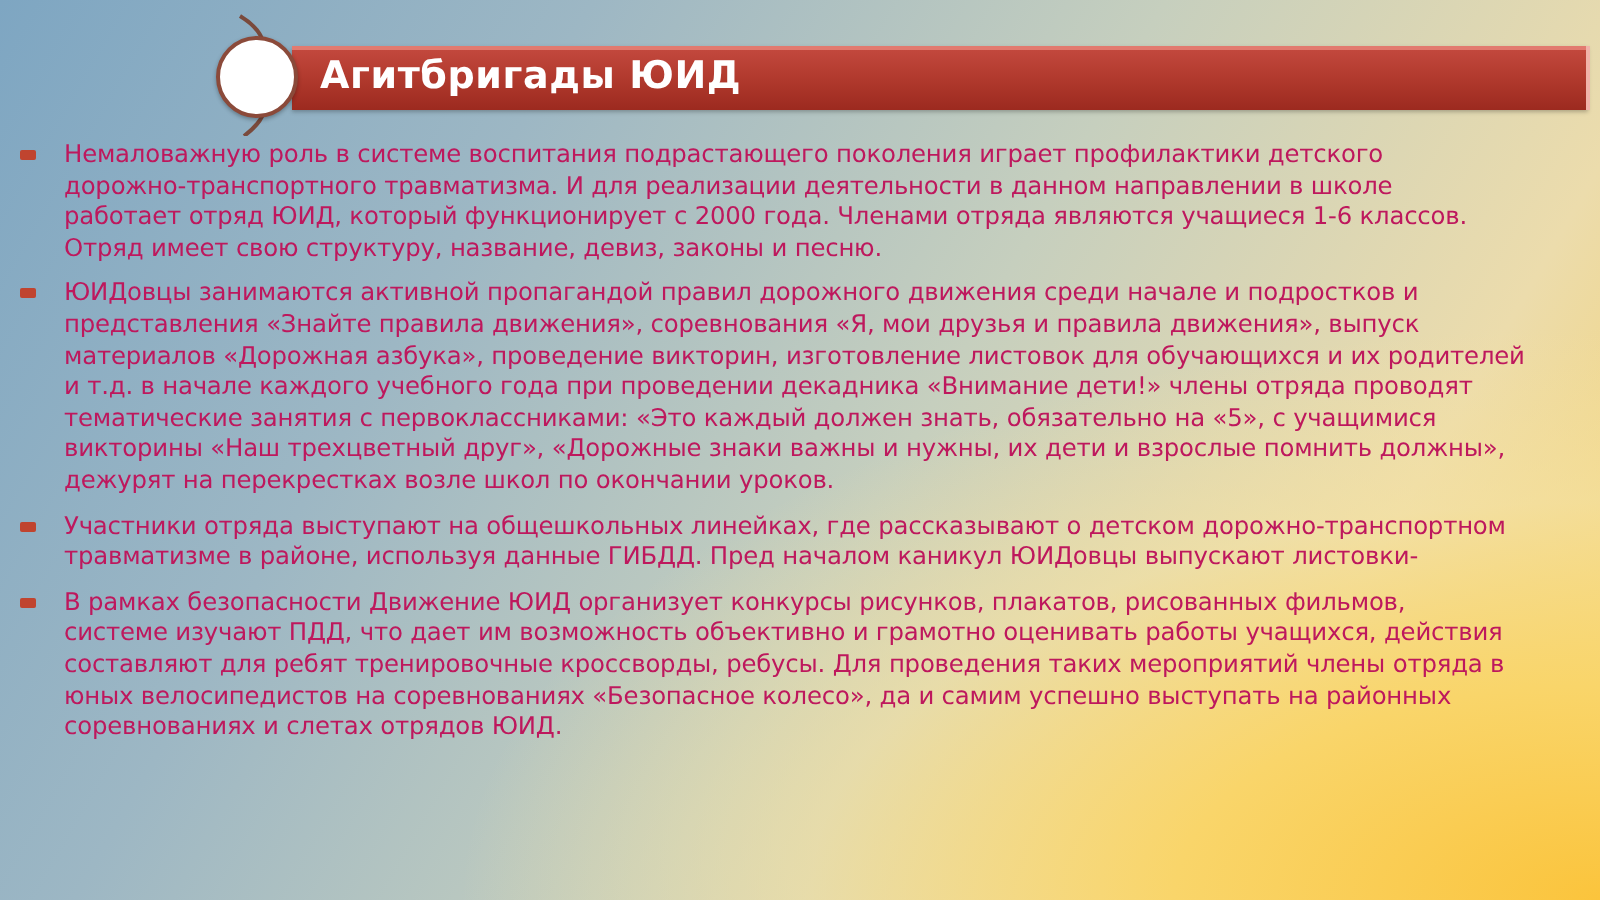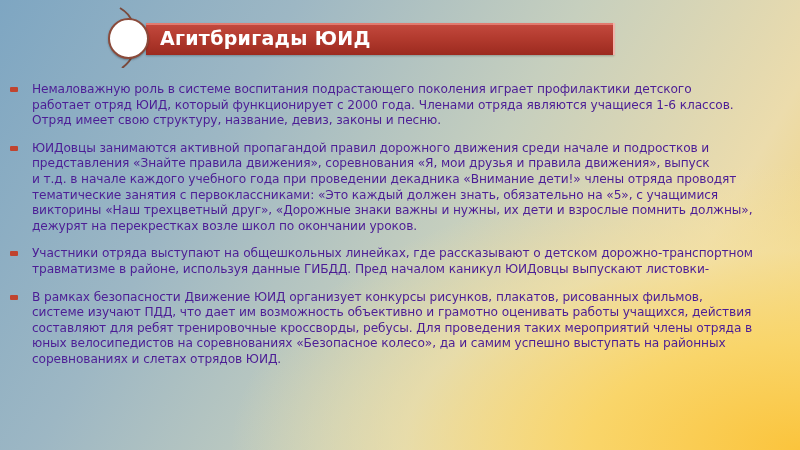--- a/index.html
+++ b/index.html
@@ -9,21 +9,21 @@
       background:
         radial-gradient(ellipse 95% 85% at 100% 100%, #fbc43c 0%, #f9d56a 28%, rgba(246,226,160,0.6) 52%, rgba(240,228,180,0) 75%),
         linear-gradient(120deg, #7ea6c2 0%, #9db7c4 28%, #c6cfbe 55%, #ecdcac 80%, #f6cf62 100%);
     }
     .slide { position: absolute; inset: 0; }
 
     
     .title-wrap { position: absolute; left: 108px; top: 4px; width: 590px; height: 64px; }
     .arc { position: absolute; left: 0; top: 0; width: 60px; height: 64px; }
     .banner {
-      position: absolute; left: 38px; top: 19px; width: 468px; height: 32px;
+      position: absolute; left: 38px; top: 19px; width: 648px; height: 32px;
       background: linear-gradient(180deg, #c2483d 0%, #b23a2e 45%, #9c2a1f 100%);
       border-top: 2px solid #e27a6f; box-sizing: border-box;
       box-shadow: 0 1px 2px rgba(0,0,0,0.25);
     }
     .banner::after {
       content: ""; position: absolute; right: -1px; top: -2px; width: 2px; height: 32px; background: #f1b3aa;
     }
     .banner-title {
       position: absolute; left: 14px; top: 2px; color: #ffffff; font-weight: bold; font-size: 19px;
       letter-spacing: 0.3px; white-space: nowrap;
@@ -31,21 +31,21 @@
     .circle {
       position: absolute; left: 0; top: 14px; width: 41px; height: 41px; border-radius: 50%;
       background: #ffffff; border: 2px solid #8b4a3a; box-sizing: border-box;
       box-shadow: 0 1px 2px rgba(0,0,0,0.3);
     }
 
     
     .content { position: absolute; left: 10px; top: 70px; width: 780px; }
     .bullet {
       position: relative; padding-left: 22px; margin-bottom: 7px;
-      font-size: 12.2px; line-height: 15.6px; color: #4c1d95; letter-spacing: -0.1px; margin-top: 12px;
+      font-size: 12.2px; line-height: 15.6px; color: #be185d; letter-spacing: -0.1px;
     }
     .bullet-marker {
       position: absolute; left: 0; top: 5px; width: 8px; height: 5px; background: #c0442f;
       border-radius: 1px;
     }
     .bullet-text { display: block; }
     .line { display: block; white-space: nowrap; }
   </style>
 </head>
 <body>
@@ -62,30 +62,32 @@
     </div>
     <div class="circle"></div>
   </div>
 
   <div class="content">
 
     <div class="bullet">
       <span class="bullet-marker"></span>
       <span class="bullet-text">
         <span class="line">Немаловажную роль в системе воспитания подрастающего поколения играет профилактики детского</span>
+        <span class="line">дорожно-транспортного травматизма.  И для реализации деятельности в данном направлении в школе</span>
         <span class="line">работает отряд ЮИД, который функционирует с 2000 года. Членами отряда являются учащиеся 1-6 классов.</span>
         <span class="line">Отряд имеет свою структуру, название, девиз, законы и песню.</span>
       </span>
     </div>
 
     <div class="bullet">
       <span class="bullet-marker"></span>
       <span class="bullet-text">
         <span class="line">ЮИДовцы занимаются активной пропагандой правил дорожного движения среди начале и подростков и</span>
         <span class="line">представления «Знайте правила движения», соревнования «Я, мои друзья и правила движения», выпуск</span>
+        <span class="line">материалов «Дорожная азбука», проведение викторин, изготовление листовок для обучающихся и их родителей</span>
         <span class="line">и т.д. в начале каждого учебного года при проведении декадника «Внимание дети!» члены отряда проводят</span>
         <span class="line">тематические занятия с первоклассниками: «Это каждый должен знать, обязательно на «5», с учащимися</span>
         <span class="line">викторины «Наш трехцветный друг», «Дорожные знаки важны и нужны, их дети и взрослые помнить должны»,</span>
         <span class="line">дежурят на перекрестках возле школ по окончании уроков.</span>
       </span>
     </div>
 
     <div class="bullet">
       <span class="bullet-marker"></span>
       <span class="bullet-text">

